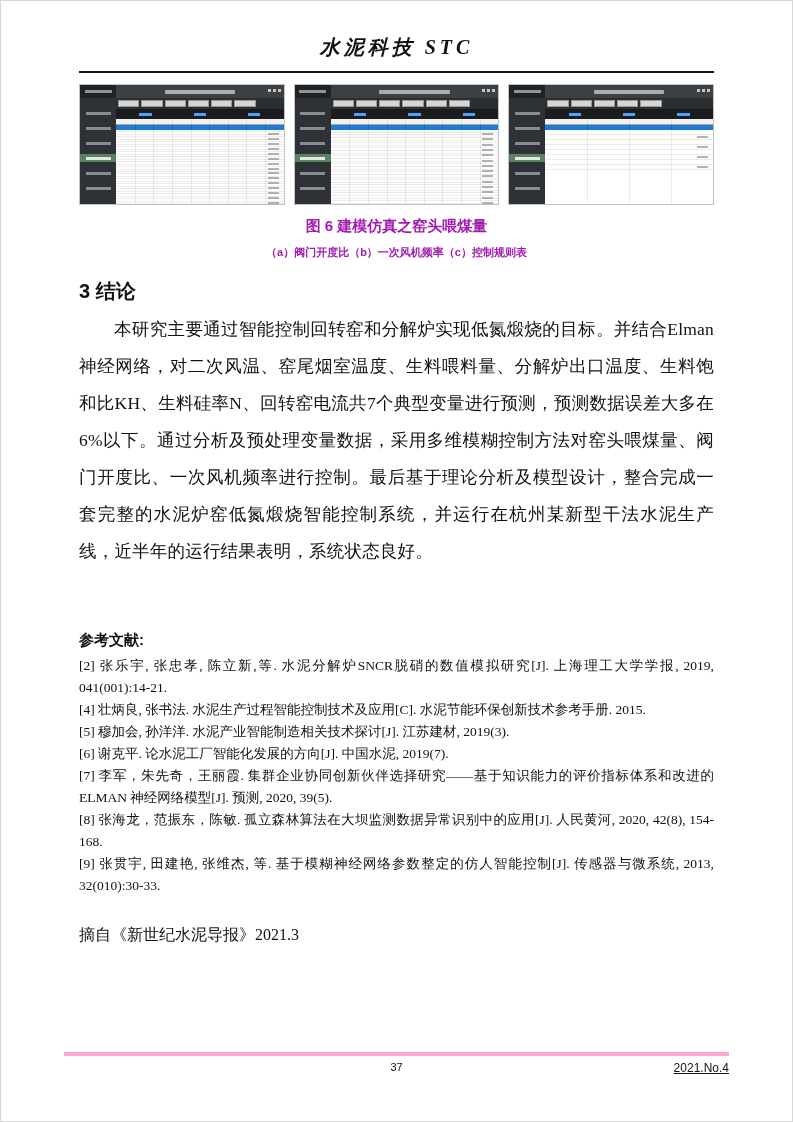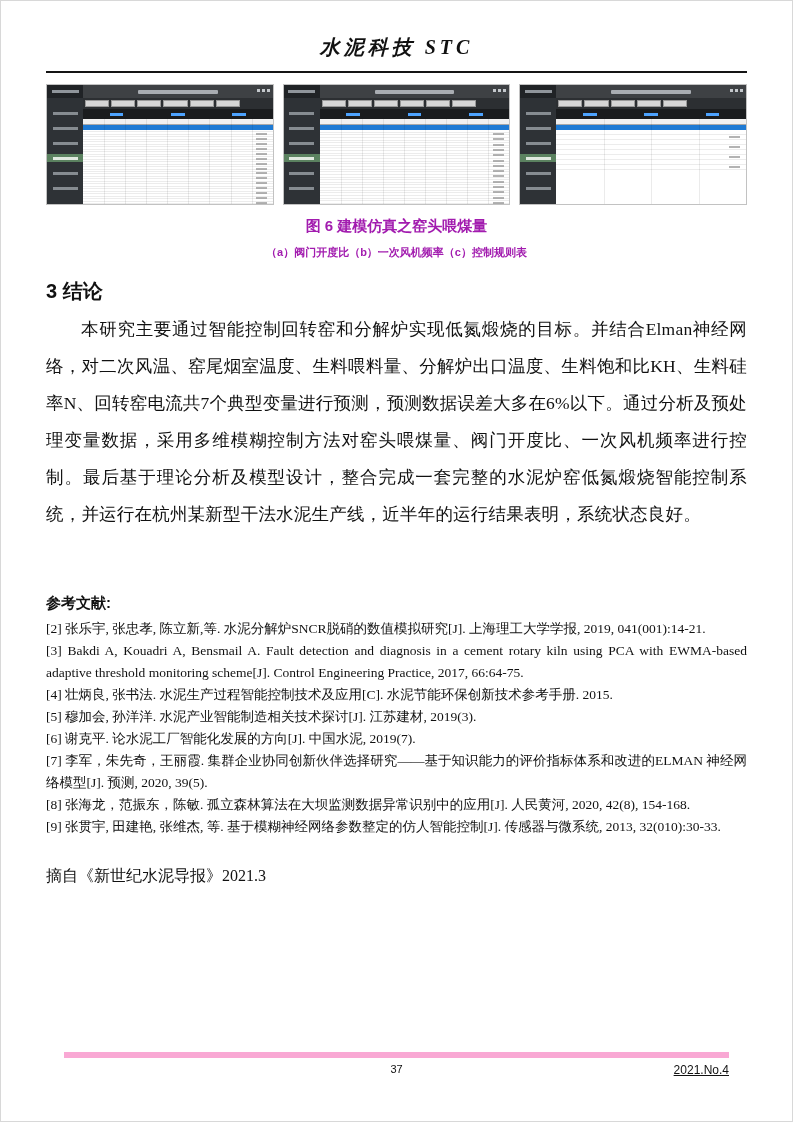--- a/index.html
+++ b/index.html
@@ -3,21 +3,21 @@
 <meta charset="utf-8">
 <style>
   * { margin:0; padding:0; box-sizing:border-box; }
   html,body { background:#ffffff; }
   body { font-family:"Liberation Serif","DejaVu Serif",serif; color:#111; }
 
   .page {
     position:relative; width:793px; height:1122px; margin:0 auto;
     background:#fff; border:1px solid #d8d8d8; overflow:hidden;
   }
-  .content { padding:0 45px; }
+  .content { padding:0 78px; }
 
   
   .journal-header { padding-top:33px; text-align:center; }
   .journal-title {
     font-size:20px; font-weight:bold; font-style:italic; letter-spacing:4px;
     line-height:26px; display:inline-block;
   }
   .header-rule { margin-top:11px; border-top:2px solid #141414; }
 
   
@@ -79,21 +79,21 @@
   .ref-heading {
     margin-top:60px; font-family:"Liberation Sans","DejaVu Sans",sans-serif;
     font-size:15px; font-weight:bold; line-height:20px;
   }
   .ref-list { margin-top:5px; }
   .ref-item { font-size:13.5px; line-height:22px; text-align:justify; }
 
   .source-note { margin-top:27px; font-size:16px; line-height:22px; }
 
   
-  .page-footer { position:absolute; left:63px; right:63px; top:1051px; border-top:6px solid #f9a8d4; }
+  .page-footer { position:absolute; left:63px; right:63px; top:1051px; border-top:4px solid #f9a8d4; }
   .footer-inner { position:relative; height:22px; font-family:"Liberation Sans","DejaVu Sans",sans-serif; }
   .footer-page-number { position:absolute; left:50%; transform:translateX(-50%); top:5px; font-size:11px; }
   .footer-issue { position:absolute; right:0; top:5px; font-size:12px;text-decoration:underline; }
 </style>
 </head>
 <body>
 
 <div class="page">
   <div class="content">
 
@@ -445,21 +445,20 @@
     <div class="caption caption-line1">图 6 建模仿真之窑头喂煤量</div>
     <div class="caption caption-line2">（a）阀门开度比（b）一次风机频率（c）控制规则表</div>
 
     <h2 class="section-heading">3 结论</h2>
 
     <p class="body-text">本研究主要通过智能控制回转窑和分解炉实现低氮煅烧的目标。并结合Elman神经网络，对二次风温、窑尾烟室温度、生料喂料量、分解炉出口温度、生料饱和比KH、生料硅率N、回转窑电流共7个典型变量进行预测，预测数据误差大多在6%以下。通过分析及预处理变量数据，采用多维模糊控制方法对窑头喂煤量、阀门开度比、一次风机频率进行控制。最后基于理论分析及模型设计，整合完成一套完整的水泥炉窑低氮煅烧智能控制系统，并运行在杭州某新型干法水泥生产线，近半年的运行结果表明，系统状态良好。</p>
 
     <div class="ref-heading">参考文献:</div>
     <div class="ref-list">
         <p class="ref-item">[2] 张乐宇, 张忠孝, 陈立新,等. 水泥分解炉SNCR脱硝的数值模拟研究[J]. 上海理工大学学报, 2019, 041(001):14-21.</p>
-        <p class="ref-item">[3] Bakdi A, Kouadri A, Bensmail A. Fault detection and diagnosis in a cement rotary kiln using PCA with EWMA-based adaptive threshold monitoring scheme[J]. Control Engineering Practice, 2017, 66:64-75.</p>
         <p class="ref-item">[4] 壮炳良, 张书法. 水泥生产过程智能控制技术及应用[C]. 水泥节能环保创新技术参考手册. 2015.</p>
         <p class="ref-item">[5] 穆加会, 孙洋洋. 水泥产业智能制造相关技术探讨[J]. 江苏建材, 2019(3).</p>
         <p class="ref-item">[6] 谢克平. 论水泥工厂智能化发展的方向[J]. 中国水泥, 2019(7).</p>
         <p class="ref-item">[7] 李军，朱先奇，王丽霞. 集群企业协同创新伙伴选择研究——基于知识能力的评价指标体系和改进的ELMAN 神经网络模型[J]. 预测, 2020, 39(5).</p>
         <p class="ref-item">[8] 张海龙，范振东，陈敏. 孤立森林算法在大坝监测数据异常识别中的应用[J]. 人民黄河, 2020, 42(8), 154-168.</p>
         <p class="ref-item">[9] 张贯宇, 田建艳, 张维杰, 等. 基于模糊神经网络参数整定的仿人智能控制[J]. 传感器与微系统, 2013, 32(010):30-33.</p>
       </div>
 
     <p class="source-note">摘自《新世纪水泥导报》2021.3</p>
   </div>

